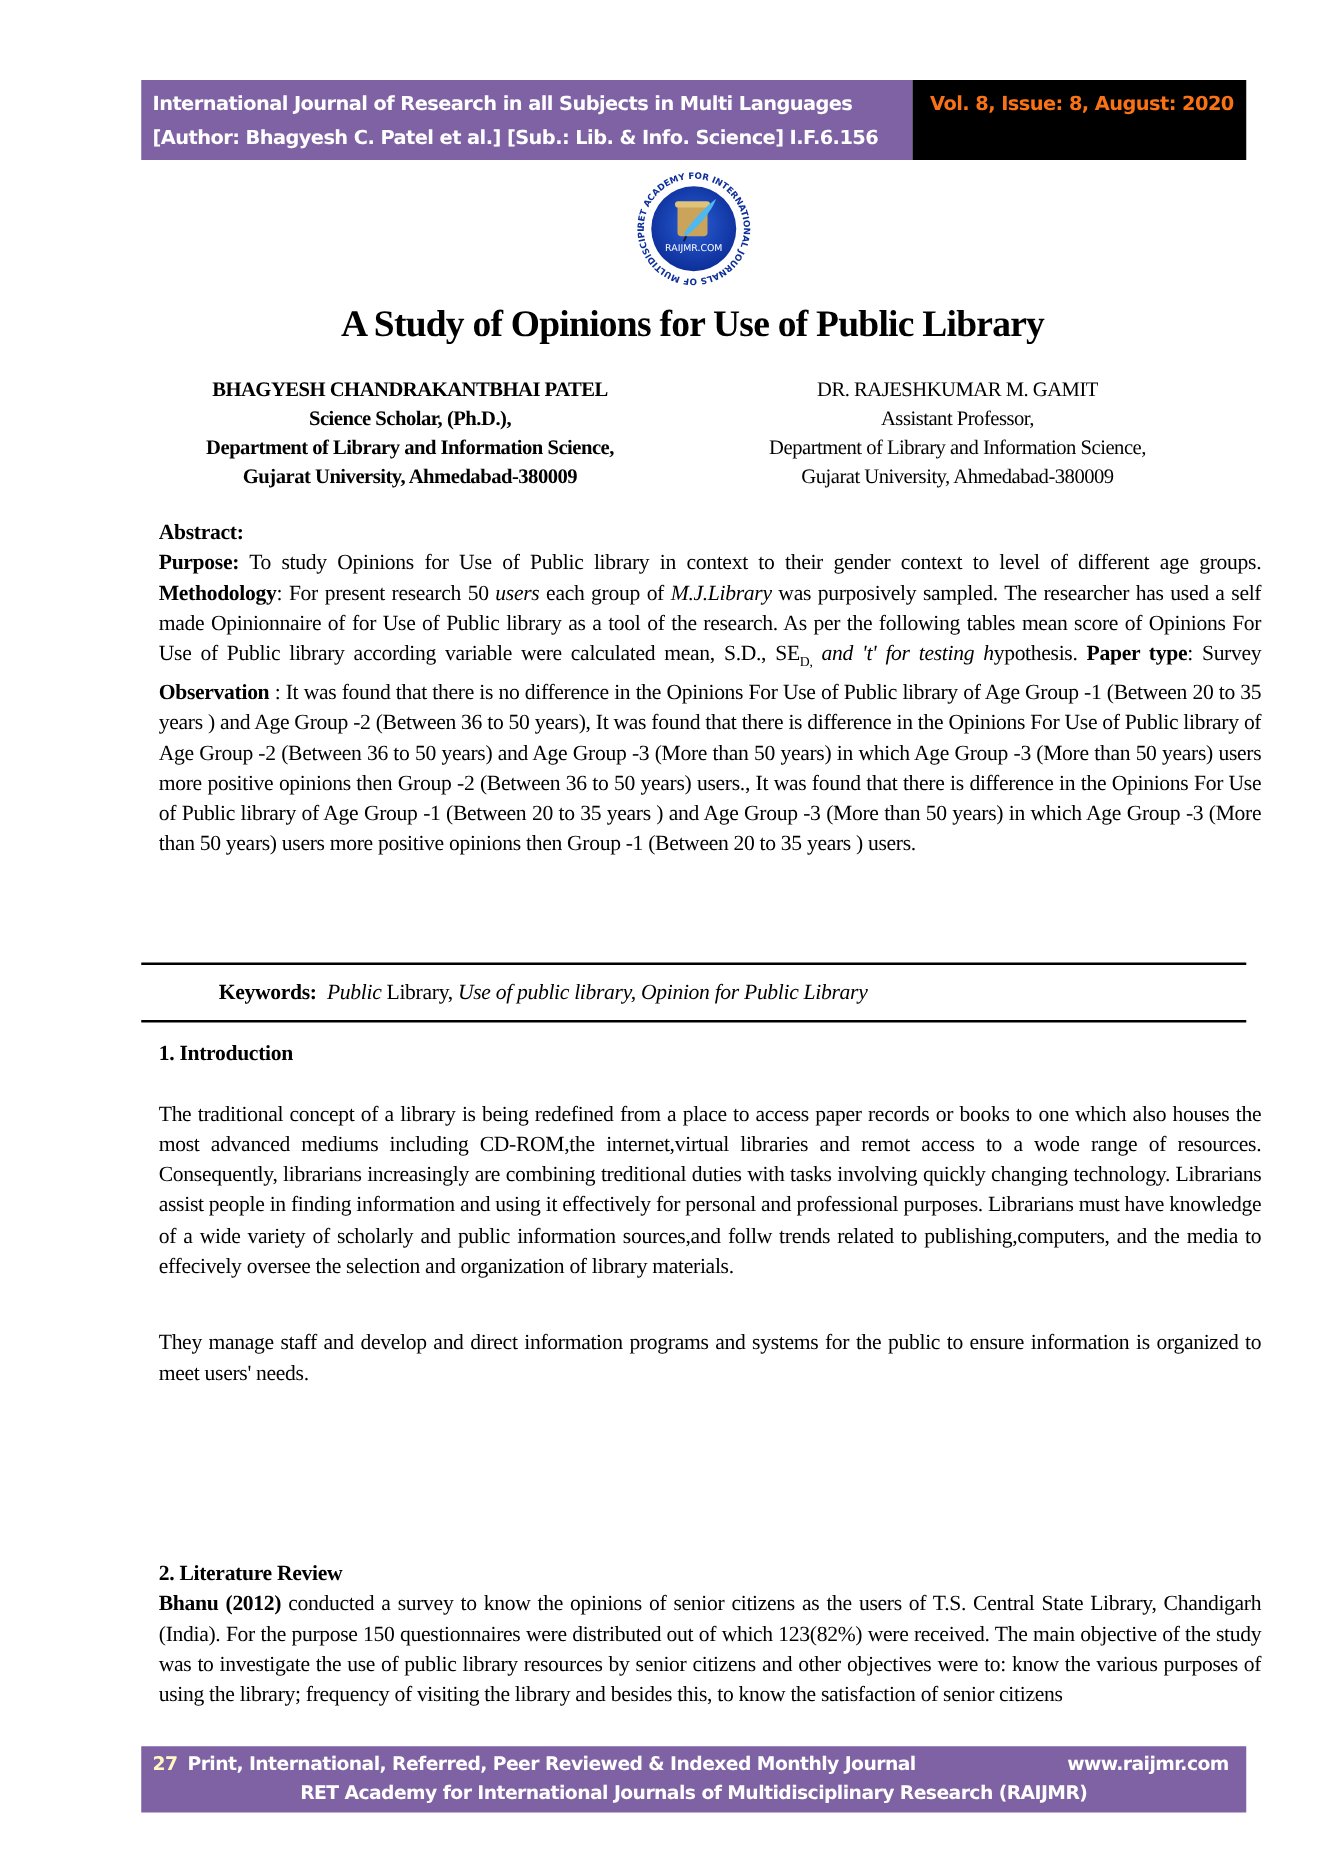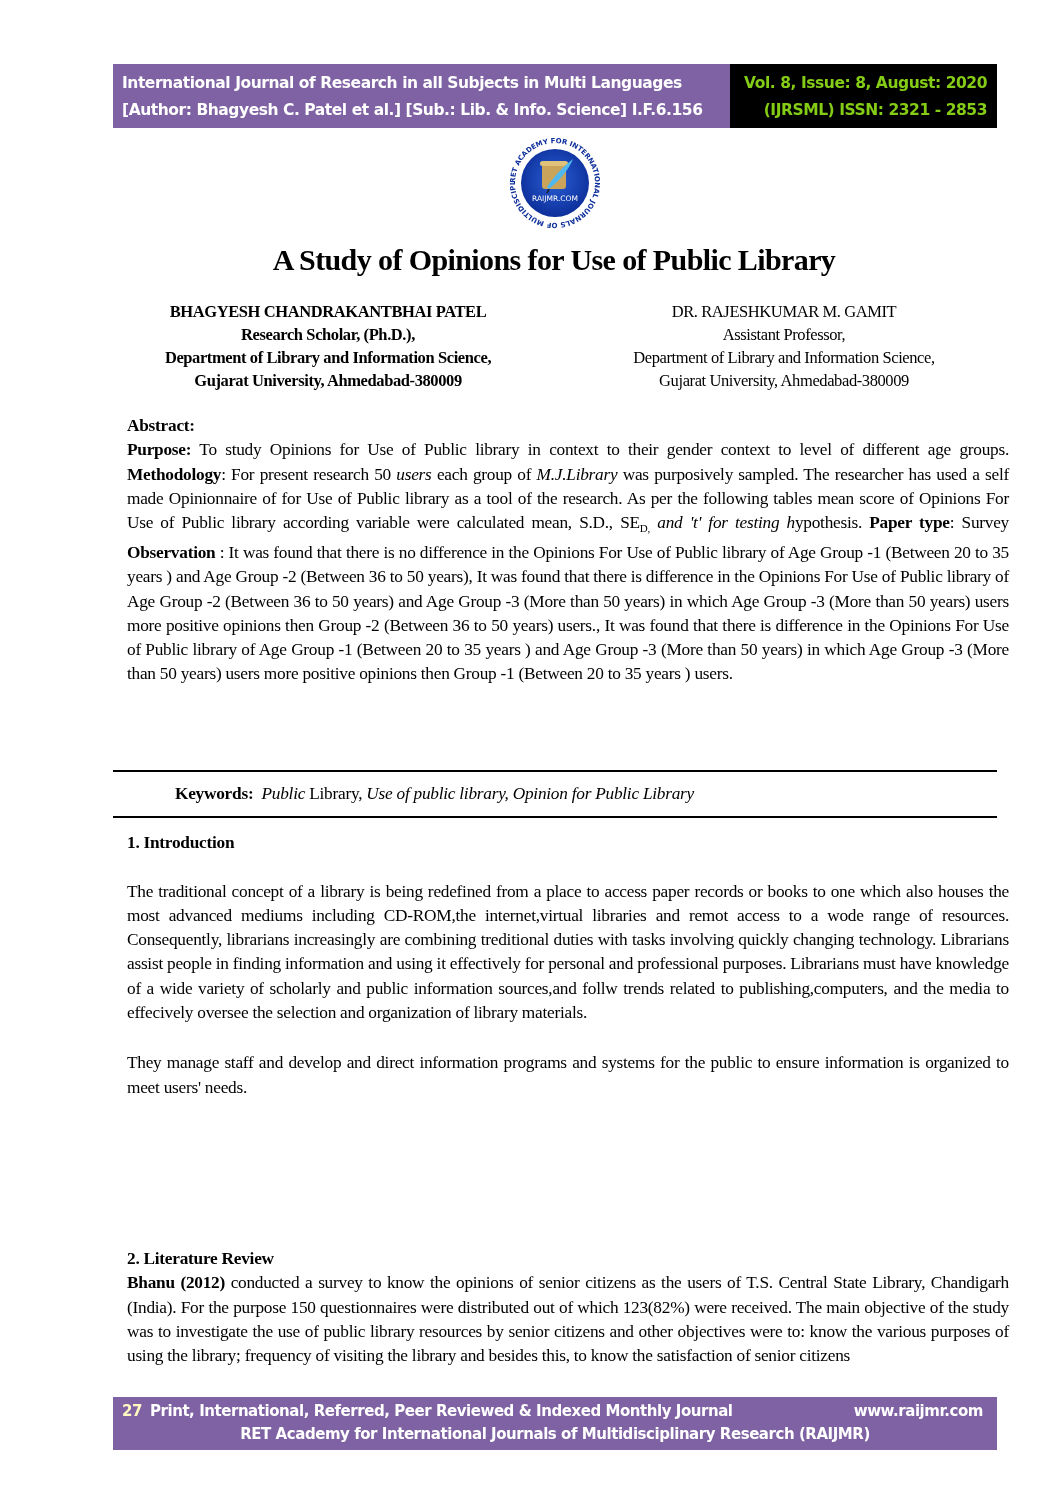--- a/index.html
+++ b/index.html
@@ -1,46 +1,45 @@
 <!DOCTYPE html>
 <html><head>
   <meta charset="utf-8">
   <style>
     html, body { margin: 0; padding: 0; background: #ffffff; }
     body { width: 1059px; height: 1497px; position: relative; overflow: hidden; }
     .hdr { position: absolute; left: 113px; top: 64px; width: 884px; height: 64px; display: flex; }
     .hdr-left { background: #7f62a3; width: 617px; height: 64px; color: #fff; font-family: "DejaVu Sans", sans-serif; font-weight: bold; font-size: 15.5px; padding: 6px 0 0 9px; box-sizing: border-box; line-height: 27px; letter-spacing: -0.45px; }
-    .hdr-right { background: #000; flex: 1; height: 64px; color: #84cc16; font-family: "DejaVu Sans", sans-serif; font-weight: bold; font-size: 15.5px; padding: 6px 10px 12px 0; box-sizing: border-box; line-height: 27px; text-align: right; letter-spacing: -0.45px; }
+    .hdr-right { background: #000; flex: 1; height: 64px; color: #f97316; font-family: "DejaVu Sans", sans-serif; font-weight: bold; font-size: 15.5px; padding: 6px 10px 12px 0; box-sizing: border-box; line-height: 27px; text-align: right; letter-spacing: -0.45px; }
     .logo { position: absolute; left: 507px; top: 135px; width: 96px; height: 96px; }
     .serif { font-family: "Liberation Serif", "DejaVu Serif", serif; color: #000; }
     .title { position: absolute; left: 0; top: 243px; width: 1108px; text-align: center; font-size: 30px; font-weight: bold; letter-spacing: -0.6px; }
     .author { position: absolute; top: 300px; width: 430px; text-align: center; font-size: 16.5px; line-height: 23px; letter-spacing: -0.4px; }
     .author.a1 { left: 113px; font-weight: bold; }
-    .author.a2 { left: 569px; }
+    .author.a2 { left: 551px; }
     .body { position: absolute; left: 127px; width: 882px; font-size: 17.3px; line-height: 24.3px; text-align: justify; letter-spacing: -0.25px; }
     .body p { margin: 0; }
     .h { font-weight: bold; }
     .rule { position: absolute; left: 113px; width: 884px; height: 2px; background: #000; }
     .ftr { position: absolute; left: 113px; top: 1397px; width: 884px; height: 53px; background: #7f62a3; color: #fff; font-family: "DejaVu Sans", sans-serif; font-weight: bold; font-size: 15px; letter-spacing: -0.45px; box-sizing: border-box; }
     .ftr-l1 { position: absolute; left: 9px; top: 3px; line-height: 22px; }
     .ftr-pg { color: #fef9c3; margin-right: 8px; }
     .ftr-url { position: absolute; right: 14px; top: 3px; line-height: 22px; }
     .ftr-l2 { position: absolute; left: 0; right: 0; top: 26px; line-height: 22px; text-align: center; }
   </style>
 </head>
 <body>
 
 <div class="hdr">
   <div class="hdr-left">
     <div>International Journal of Research in all Subjects in Multi Languages</div>
     <div>[Author: Bhagyesh C. Patel et al.] [Sub.: Lib. &amp; Info. Science] I.F.6.156</div>
   </div>
   <div class="hdr-right">
     <div>Vol. 8, Issue: 8, August: 2020</div>
-    <div>(IJRSML)  ISSN: 2321 - 2853</div>
   </div>
 </div>
 
 <div class="logo">
   <svg width="96" height="96" viewBox="0 0 96 96">
     <defs>
       <path id="ringpath" d="M48,48 m-40,0 a40,40 0 1,1 80,0 a40,40 0 1,1 -80,0"></path>
       <radialGradient id="bluegrad" cx="50%" cy="45%" r="55%">
         <stop offset="0%" stop-color="#2a5fd6"></stop>
         <stop offset="100%" stop-color="#0d2f9a"></stop>
@@ -58,21 +57,21 @@
       <path d="M42,54 L40,58" stroke="#1b1b1b" stroke-width="1.5"></path>
     </g>
     <text x="48" y="66" text-anchor="middle" font-family="DejaVu Sans, sans-serif" font-size="7.5" fill="#ffffff">RAIJMR.COM</text>
   </svg>
 </div>
 
 <div class="title serif">A Study of Opinions for Use of Public Library</div>
 
 <div class="author a1 serif">
   <div>BHAGYESH CHANDRAKANTBHAI PATEL</div>
-  <div>Research Scholar, (Ph.D.),</div>
+  <div>Science Scholar, (Ph.D.),</div>
   <div>Department of Library and Information Science,</div>
   <div>Gujarat University, Ahmedabad-380009</div>
 </div>
 <div class="author a2 serif">
   <div>DR. RAJESHKUMAR M. GAMIT</div>
   <div>Assistant Professor,</div>
   <div>Department of Library and Information Science,</div>
   <div>Gujarat University, Ahmedabad-380009</div>
 </div>
 
@@ -85,21 +84,21 @@
 
 <div class="body serif" style="top:782px;margin-left:48px;">
   <p><b>Keywords:</b>&nbsp; <i>Public</i><span> Library, </span><i>Use of public library, Opinion for Public Library</i></p>
 </div>
 
 <div class="rule" style="top:816px;"></div>
 
 <div class="body serif" style="top:831px;">
   <p class="h">1. Introduction</p>
   <p style="margin-top:24.3px;">The traditional concept of a library is being redefined from a place to access paper records or books to one which also houses the most advanced mediums including CD-ROM,the internet,virtual libraries and remot access to a wode range of resources. Consequently, librarians increasingly are combining treditional duties with tasks involving quickly changing technology. Librarians assist people in finding information and using it effectively for personal and professional purposes. Librarians must have knowledge of a wide variety of scholarly and public information sources,and follw trends related to publishing,computers, and the media to effecively oversee the selection and organization of library materials.</p>
-  <p style="margin-top:26px;">They manage staff and develop and direct information programs and systems for the public to ensure information is organized to meet users' needs.</p>
+  <p style="margin-top:37px;">They manage staff and develop and direct information programs and systems for the public to ensure information is organized to meet users' needs.</p>
 </div>
 
 <div class="body serif" style="top:1247px;">
   <p class="h">2. Literature Review</p>
   <p><b>Bhanu (2012)</b><span> conducted a survey to know the opinions of senior citizens as the users of T.S. Central State Library, Chandigarh (India). For the purpose 150 questionnaires were distributed out of which 123(82%) were received. The main objective of the study was to investigate the use of public library resources by senior citizens and other objectives were to: know the various purposes of using the library; frequency of visiting the library and besides this, to know the satisfaction of senior citizens</span></p>
 </div>
 
 <div class="ftr">
   <div class="ftr-l1"><span class="ftr-pg">27</span><span>Print, International, Referred,  Peer Reviewed &amp; Indexed Monthly Journal</span></div>
   <div class="ftr-url">www.raijmr.com</div>

